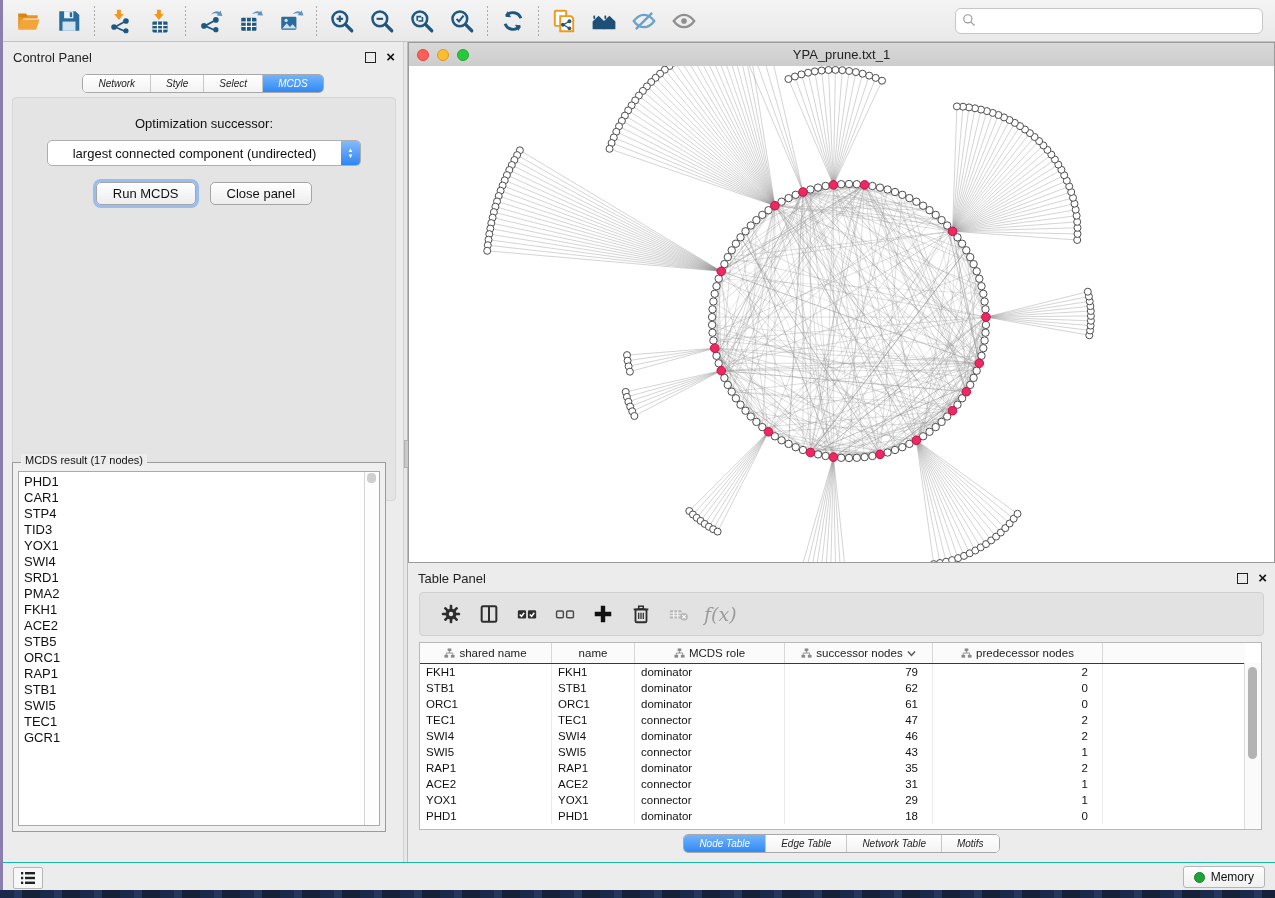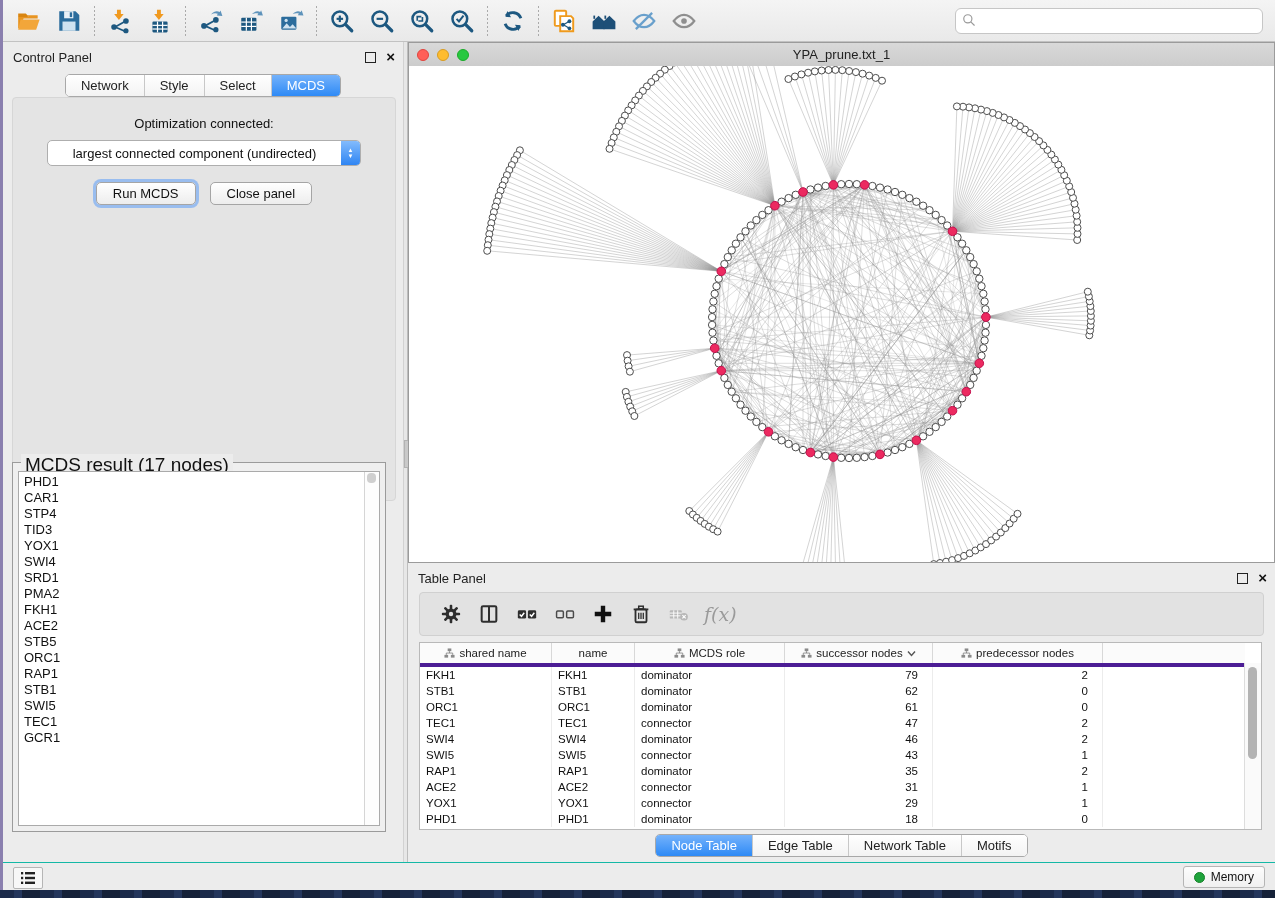--- a/index.html
+++ b/index.html
@@ -32,41 +32,41 @@
   .right-pane{position:absolute;left:405px;top:0;width:867px;height:820px;}
 
   
   .panel-head{height:26px;display:flex;align-items:center;padding:2px 8px 0 10px;}
   .panel-title{font-size:13px;color:#222;}
   .panel-head .spacer{flex:1;}
   .float-box{width:9px;height:9px;border:1.5px solid #222;margin-right:10px;}
   .close-x{font-size:15px;font-weight:bold;color:#111;line-height:12px;}
   .tabs-row{display:flex;justify-content:center;margin-top:4px;}
   .segwrap{display:inline-flex;border:1px solid #a8a8a8;border-radius:5px;overflow:hidden;background:#fff;}
-  .seg{padding:3px 15px;font-size:13px;color:#222;background:linear-gradient(#fff,#f3f3f3);
-    border-left:1px solid #c8c8c8;white-space:nowrap;}
+  .seg{padding:3px 15px;font-size:10px;color:#222;background:linear-gradient(#fff,#f3f3f3);
+    border-left:1px solid #c8c8c8;white-space:nowrap;font-style:italic;}
   .seg:first-child{border-left:none;}
   .seg.active{background:linear-gradient(#74b2fb,#2e8af6);color:#fff;}
   .tab-page{position:absolute;left:9px;top:55px;width:382px;height:402px;background:#e4e4e4;
     border:1px solid #d6d6d6;border-radius:4px;}
   .opt-label{margin-top:18px;text-align:center;font-size:13px;color:#111;}
   .select{display:flex;align-items:center;background:#fff;border:1px solid #aeaeae;border-radius:5px;
     height:24px;margin:9px 34px 0 34px;}
   .select .val{flex:1;text-align:center;font-size:13px;color:#111;}
   .select .step{width:19px;height:24px;border-radius:0 4px 4px 0;margin-right:0px;
     background:linear-gradient(#83bbfc,#2f85f3);display:flex;flex-direction:column;
     align-items:center;justify-content:center;color:#fff;font-size:6px;line-height:6px;}
   .btn-row{display:flex;justify-content:center;gap:14px;margin-top:16px;}
   .mac-btn{padding:3px 16px;font-size:13px;color:#111;background:linear-gradient(#fff,#ededed);
     border:1px solid #a5a5a5;border-radius:5px;}
   .mac-btn.focused{box-shadow:0 0 0 3px rgba(104,163,247,.6);}
   .result-fieldset{position:absolute;left:9px;top:420px;width:372px;height:368px;
     border:1px solid #9b9b9b;background:#efefef;}
   .result-legend{position:absolute;left:8px;top:-9px;background:#ececec;padding:0 4px;
-    font-size:19px;color:#111;white-space:nowrap;}
+    font-size:11px;color:#111;white-space:nowrap;}
   .result-list{position:absolute;left:5px;top:8px;right:5px;bottom:5px;background:#fff;
     border:1px solid #aaa;overflow:hidden;}
   .result-inner{position:absolute;left:0;top:0;right:14px;bottom:0;padding:2px 0 0 5px;}
   .result-item{font-size:13px;line-height:16px;color:#111;}
   .result-scroll{position:absolute;top:0;bottom:0;right:0;width:14px;border-left:1px solid #d5d5d5;background:#fdfdfd;}
   .result-scroll .thumb{position:absolute;top:1px;left:2px;width:9px;height:10px;background:#cfcfcf;border-radius:4px;}
 
   
   .net-window{position:absolute;left:0;top:0;width:867px;height:521px;border:1px solid #9b9b9b;
     box-sizing:border-box;background:#fff;}
@@ -84,21 +84,21 @@
   
   .table-panel{position:absolute;left:0;top:521px;width:867px;height:299px;background:#ececec;}
   .tp-toolbar{position:absolute;left:11px;top:29px;width:845px;height:44px;background:#e2e2e2;
     border:1px solid #d0d0d0;border-radius:4px;display:flex;align-items:center;padding-left:12px;box-sizing:border-box;}
   .tp-btn{width:38px;height:36px;display:flex;align-items:center;justify-content:center;flex:0 0 auto;}
   .tp-btn svg{width:22px;height:22px;}
   .fx{font-family:"DejaVu Serif","Liberation Serif",serif;font-style:italic;font-size:19px;color:#9a9a9a;margin-left:6px;}
   .tbl{position:absolute;left:11px;top:79px;width:843px;height:188px;background:#fff;
     border:1px solid #b9b9b9;box-sizing:border-box;overflow:hidden;}
   .tbl-grid{position:absolute;left:0;top:0;right:16px;bottom:0;}
-  .tbl-header{display:flex;height:20px;background:#fbfbfb;border-bottom:4px solid #4c1d95;}
+  .tbl-header{display:flex;height:20px;background:#fbfbfb;border-bottom:1px solid #4c1d95;}
   .th{display:flex;align-items:center;justify-content:center;gap:4px;font-size:11.5px;color:#222;
     border-right:1px solid #d8d8d8;box-sizing:border-box;overflow:hidden;white-space:nowrap;}
   .th svg{flex:0 0 auto;}
   .tr{display:flex;height:16px;}
   .td{font-size:11.5px;color:#111;line-height:16px;border-right:1px solid #ececec;
     box-sizing:border-box;padding:0 6px;overflow:hidden;white-space:nowrap;}
   .td.num{text-align:right;padding-right:14px;}
   .tbl-scroll{position:absolute;top:20px;bottom:0;right:0;width:16px;border-left:1px solid #ddd;background:#fafafa;}
   .tbl-scroll .thumb{position:absolute;left:3px;top:4px;width:9px;height:92px;background:#b3b3b3;border-radius:5px;}
   .tp-tabs{position:absolute;left:0;right:0;top:271px;display:flex;justify-content:center;}
@@ -293,21 +293,21 @@
       </div>
       <div class="tabs-row">
         <div class="segwrap" id="cp-tabs">
             <div class="seg">Network</div>
             <div class="seg">Style</div>
             <div class="seg">Select</div>
             <div class="seg active">MCDS</div>
           </div>
       </div>
       <div class="tab-page">
-        <div class="opt-label">Optimization connected:</div>
+        <div class="opt-label">Optimization successor:</div>
         <div class="select">
           <span class="val">largest connected component (undirected)</span>
           <span class="step">
               <span>▲</span>
               <span>▼</span>
             </span>
         </div>
         <div class="btn-row">
           <div class="mac-btn focused">Run MCDS</div>
           <div class="mac-btn">Close panel</div>

